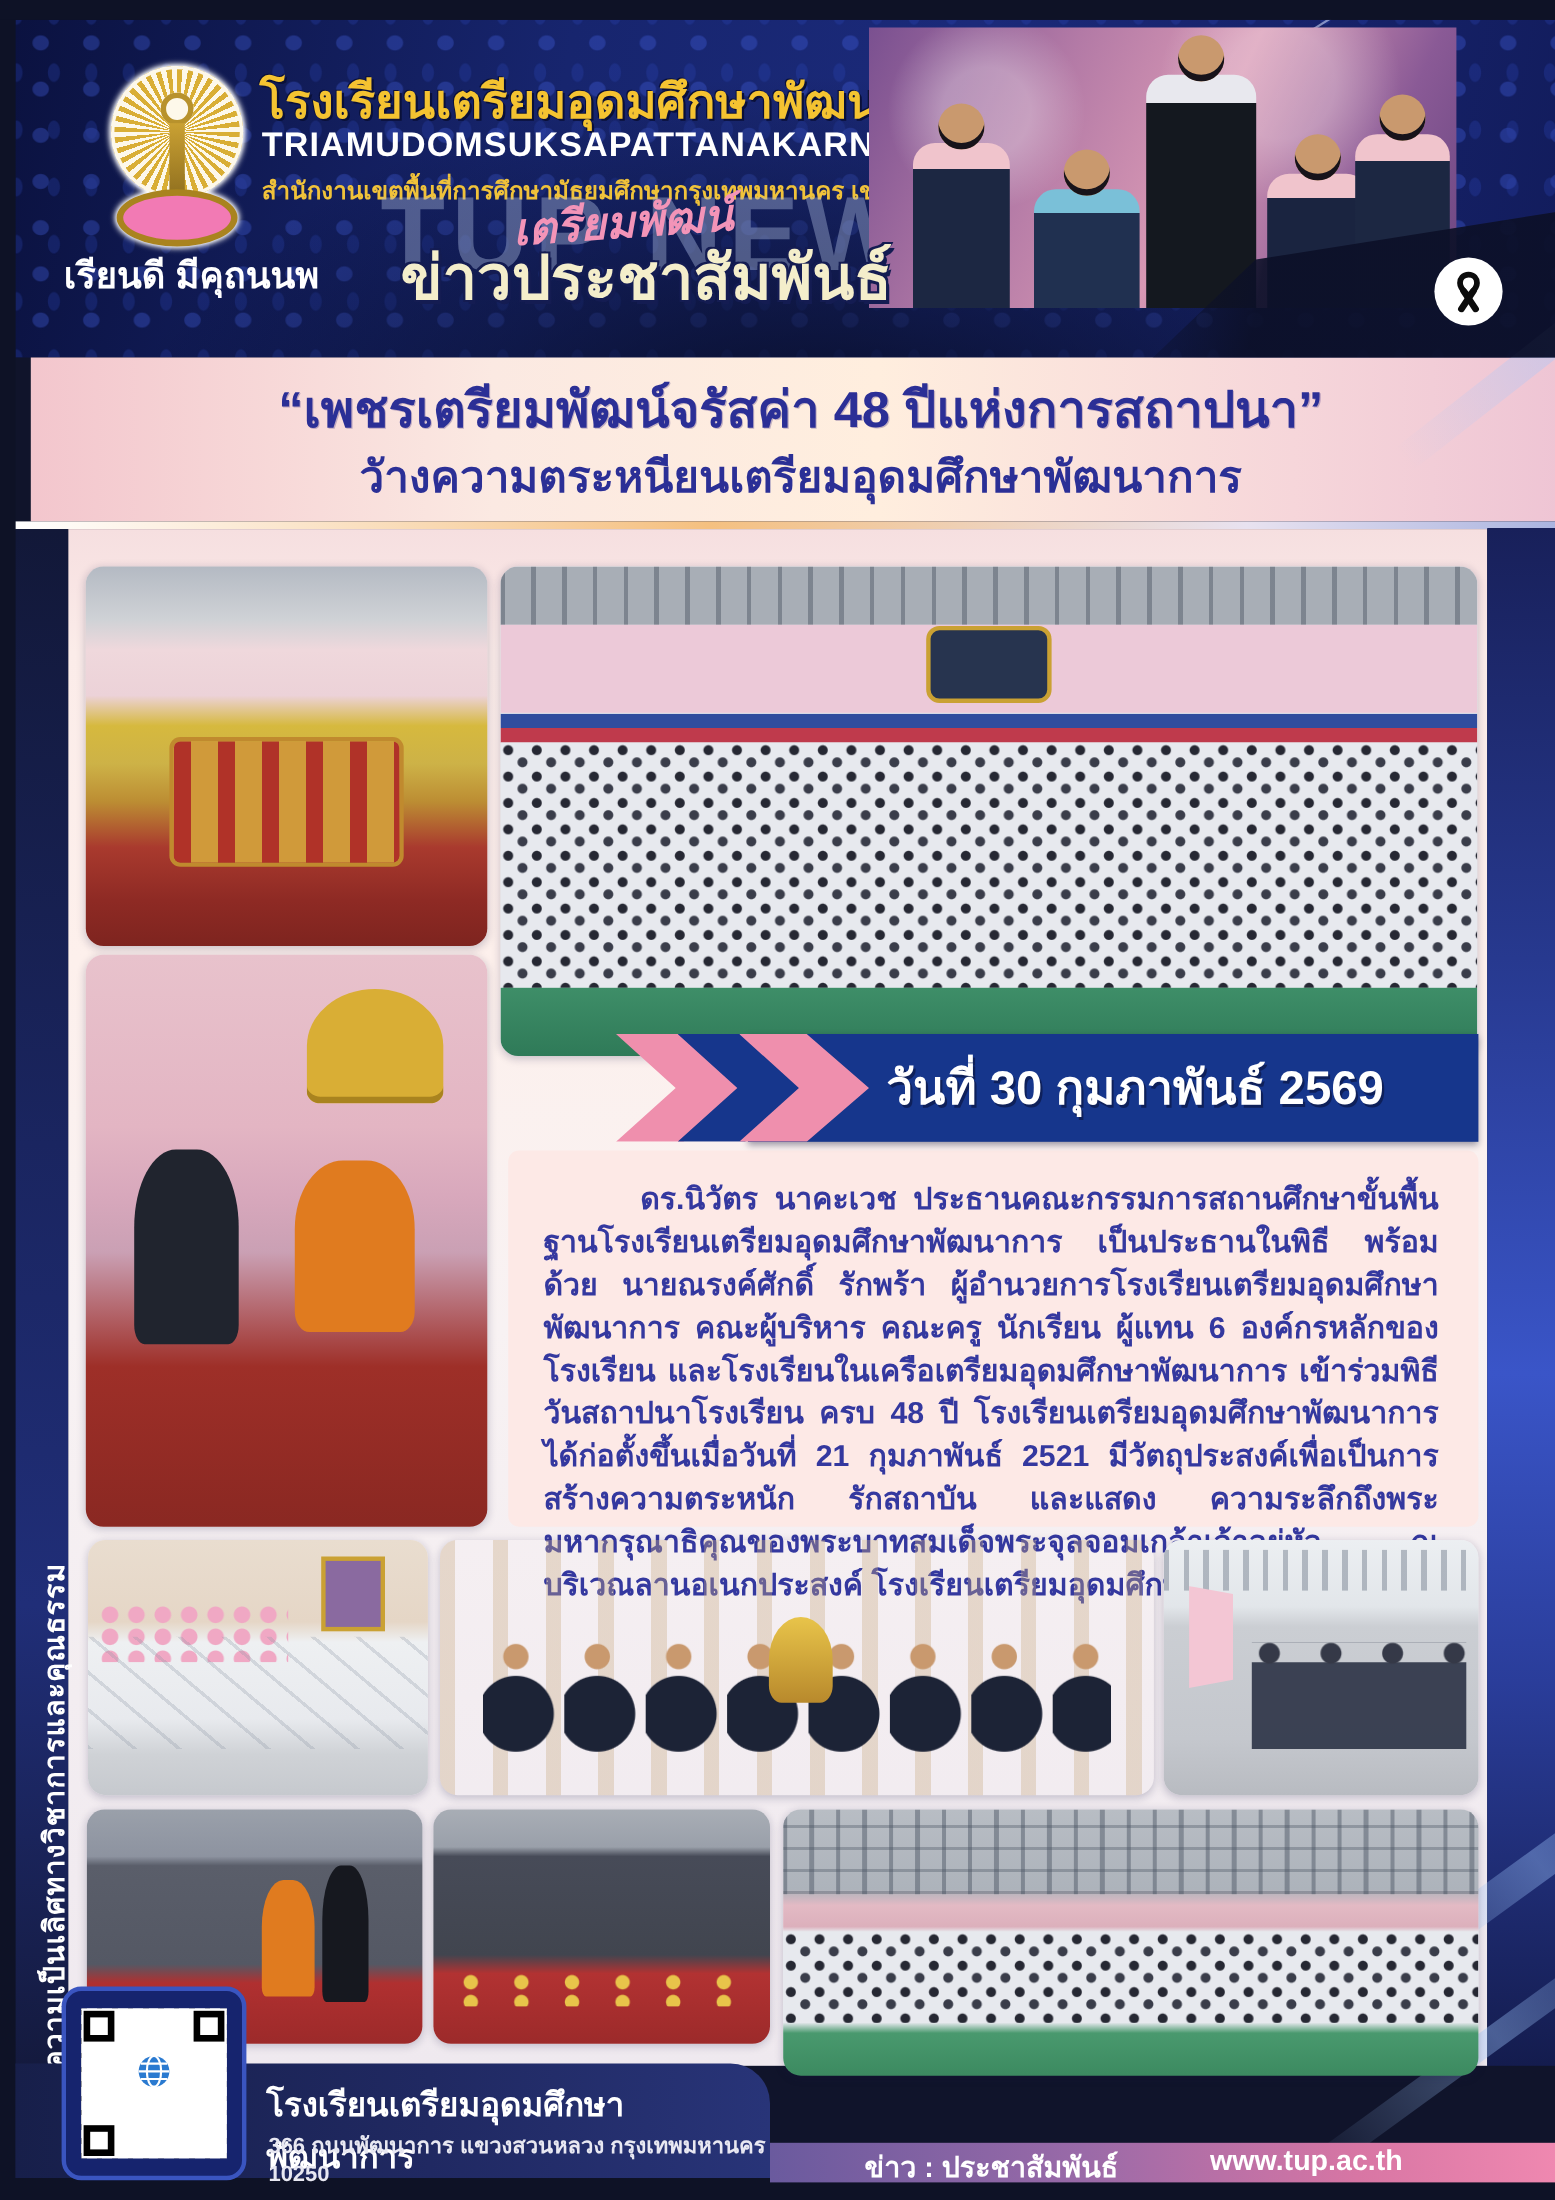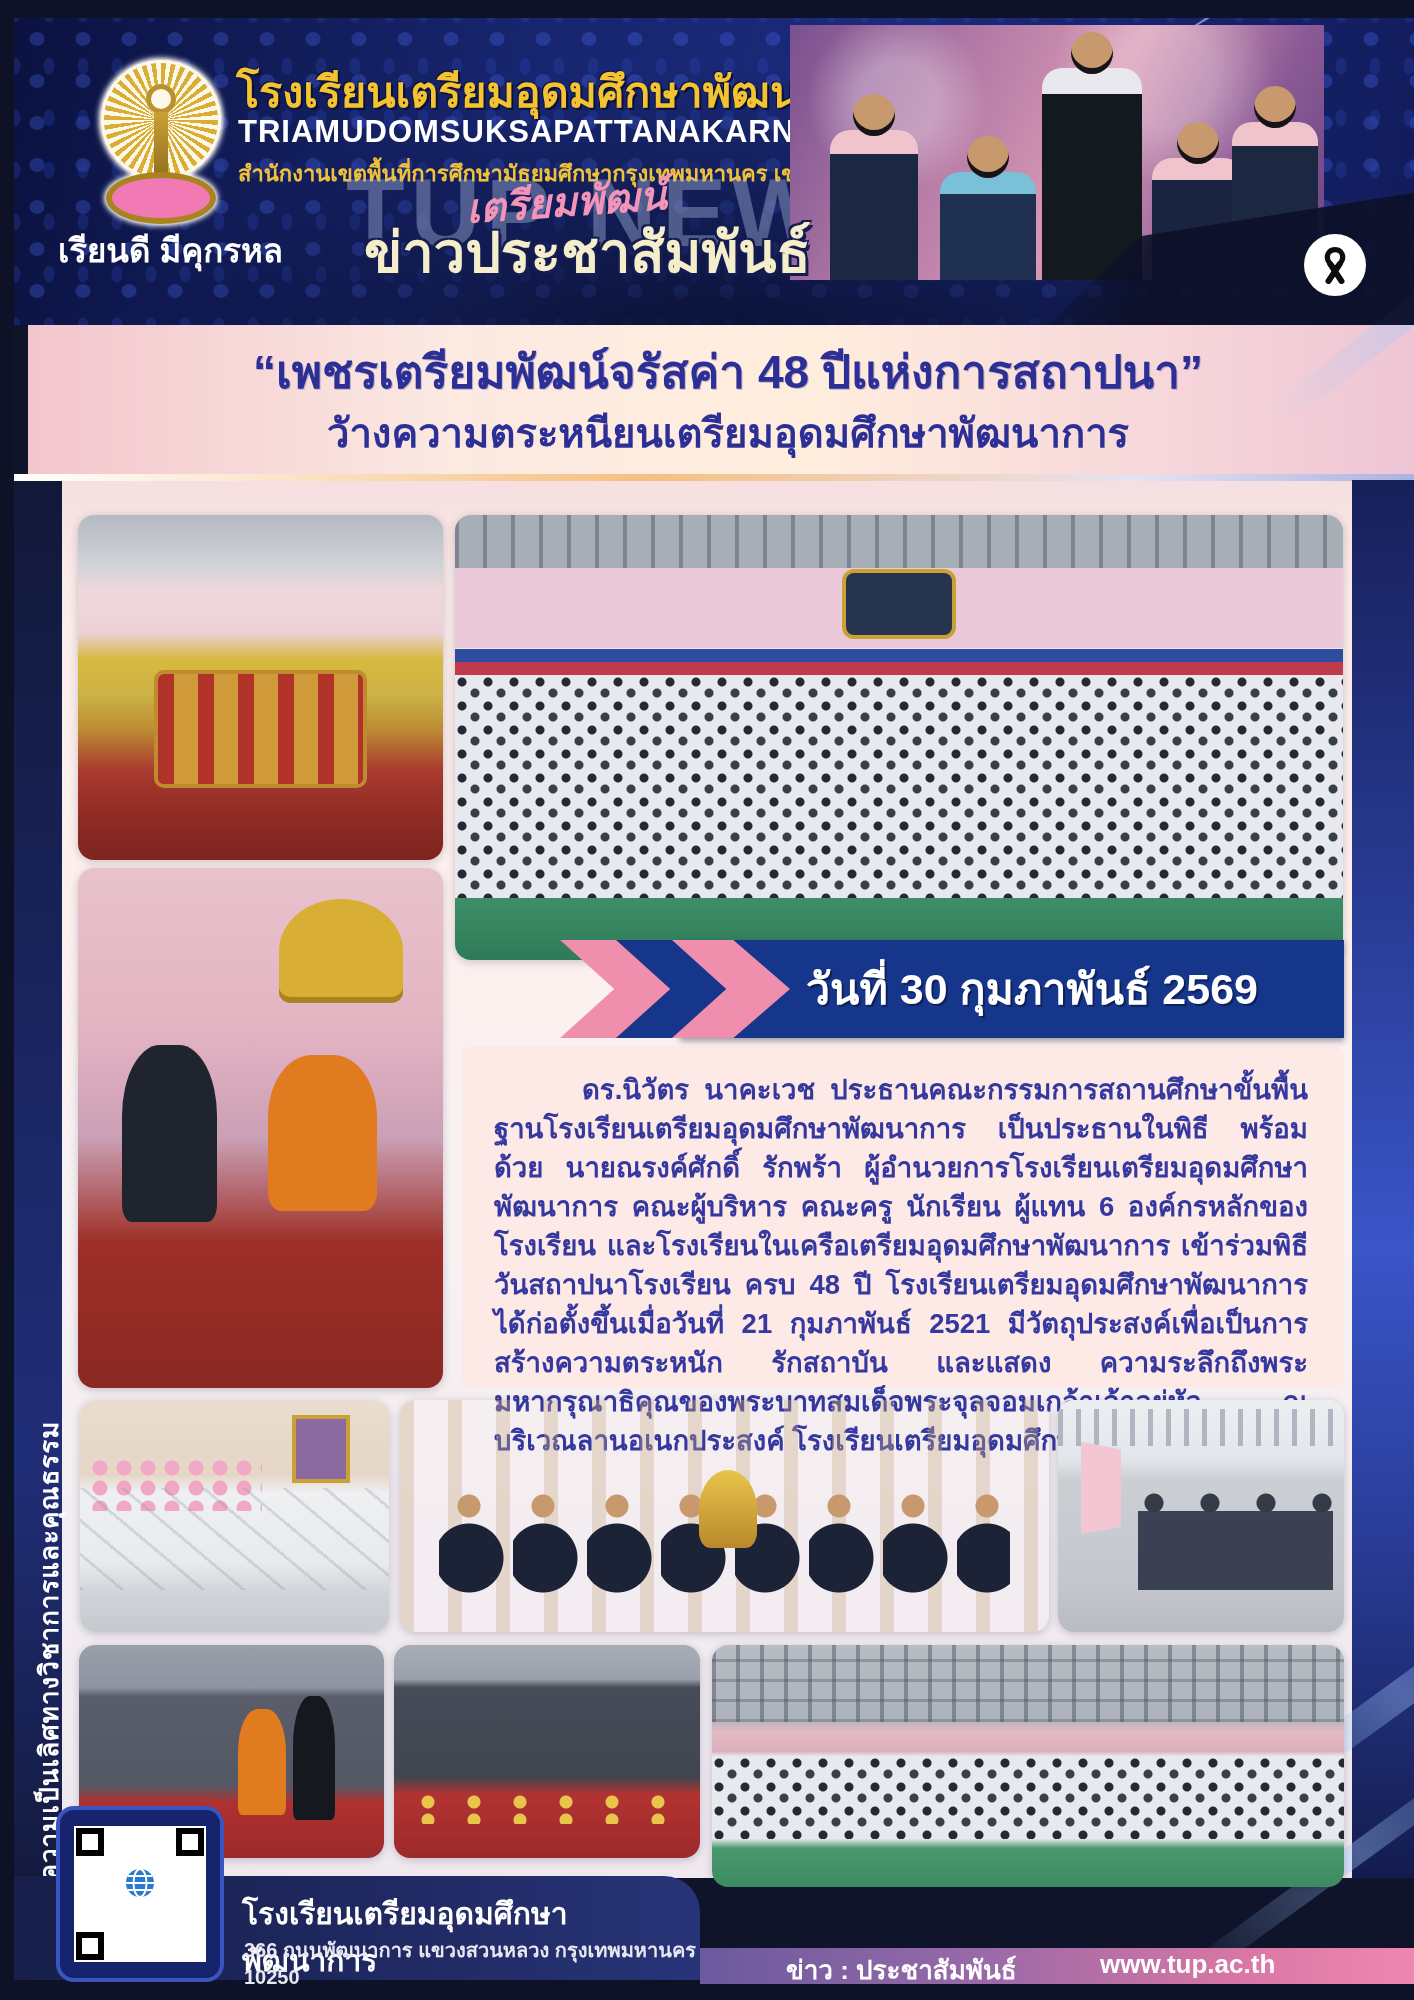--- a/index.html
+++ b/index.html
@@ -190,21 +190,21 @@
     <div class="logo-badge">
       <div class="logo-rays"></div>
       <div class="logo-core"></div>
       <div class="logo-stem"></div>
       <div class="logo-cushion"></div>
     </div>
 
     <div class="school-th">โรงเรียนเตรียมอุดมศึกษาพัฒนาการ</div>
     <div class="school-en">TRIAMUDOMSUKSAPATTANAKARN SCHOOL</div>
     <div class="district">สำนักงานเขตพื้นที่การศึกษามัธยมศึกษากรุงเทพมหานคร เขต 2</div>
-    <div class="motto">เรียนดี มีคุกรหล</div>
+    <div class="motto">เรียนดี มีคุถนนพ</div>
     <div class="script">เตรียมพัฒน์</div>
     <div class="news-label">ข่าวประชาสัมพันธ์</div>
   </div>
 
   <div class="ribbon-circle">
     <svg width="38" height="38" viewBox="0 0 32 32">
       <path d="M16 3c-4.2 0-6.5 3.2-6.5 6.4 0 4.2 3.2 6.2 6.5 10.2 3.3-4 6.5-6 6.5-10.2C22.5 6.2 20.2 3 16 3z" fill="none" stroke="#0c0c0c" stroke-width="4.4"></path>
       <path d="M12.2 15.5 L21.5 29.5" stroke="#0c0c0c" stroke-width="5" stroke-linecap="round"></path>
       <path d="M19.8 15.5 L10.5 29.5" stroke="#0c0c0c" stroke-width="5" stroke-linecap="round"></path>
     </svg>

